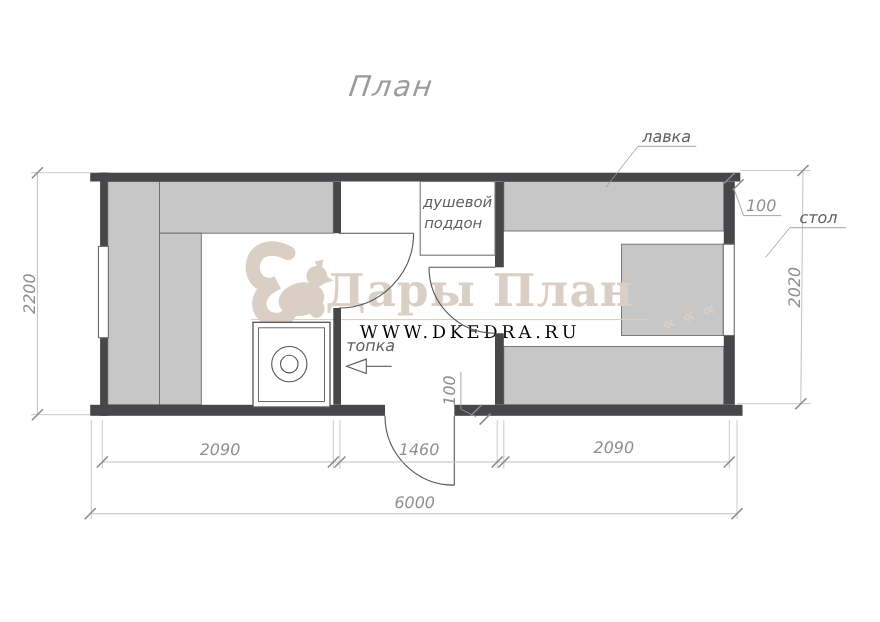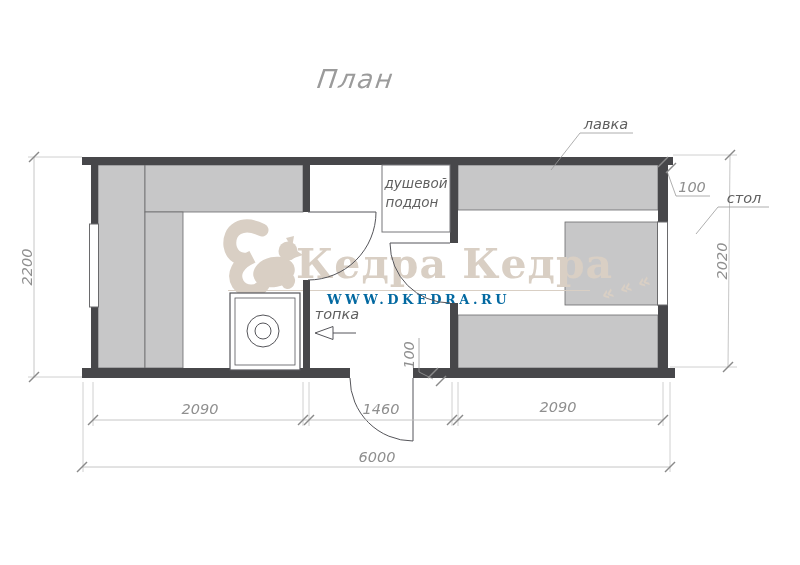--- a/index.html
+++ b/index.html
@@ -7,21 +7,21 @@
           font-family:"DejaVu Sans",sans-serif;}
   .layer{position:absolute;left:0;top:0;}
   .page-title{position:absolute;left:296px;top:64px;width:120px;text-align:center;
               font-style:italic;font-size:26px;color:#9b9b9b;letter-spacing:2px;
               transform:skewX(-8deg);font-weight:400;}
   .wm-brand{position:absolute;left:296px;top:242px;font-family:"DejaVu Serif",serif;
             font-weight:bold;font-size:41px;line-height:1.1;color:#d9cfc4;letter-spacing:1px;
             white-space:nowrap;}
   .wm-underline{position:absolute;left:228px;top:290px;width:362px;height:1px;background:#d9cfc4;}
   .wm-site{position:absolute;left:327px;top:292px;font-family:"DejaVu Serif",serif;
-           font-weight:bold;font-size:13px;letter-spacing:3.5px;color:#0369a1;white-space:nowrap;}
+           font-weight:normal;font-size:16px;letter-spacing:3.5px;color:#000000;white-space:nowrap;}
   svg text{font-family:"DejaVu Sans",sans-serif;}
   .lbl{font-style:italic;font-size:14.5px;fill:#5f5f5f;}
   .dim{font-style:italic;font-size:14.5px;fill:#8f8f8f;}
   .tray-lbl{font-style:italic;font-size:13.5px;fill:#5f5f5f;}
 </style>
 </head>
 <body>
 
 <div class="canvas">
 
@@ -47,21 +47,21 @@
         <polygon points="286,238 294,236 292,248"></polygon>
         <polygon points="294,249 303,255 294,258"></polygon>
         <ellipse cx="288" cy="281" rx="7" ry="8" transform="rotate(14 288 281)"></ellipse>
       </g>
       <g font-family="DejaVu Serif,serif" font-weight="bold" font-size="20" fill="#d9cfc4">
         <text x="640" y="290" transform="rotate(-20 640 290)">«</text>
         <text x="622" y="296" transform="rotate(-20 622 296)">«</text>
         <text x="604" y="302" transform="rotate(-20 604 302)">«</text>
       </g>
     </svg>
-    <div class="wm-brand">Кедра Кедра</div>
+    <div class="wm-brand">Дары План</div>
     <div class="wm-underline"></div>
     <div class="wm-site">WWW.DKEDRA.RU</div>
   </div>
 
   <svg class="layer" width="800" height="565">
 
     <g fill="#47474a" stroke="none">
       <rect x="82" y="157" width="591" height="8"></rect>
       <rect x="82" y="368" width="268" height="10"></rect>
       <rect x="413" y="368" width="262" height="10"></rect>

